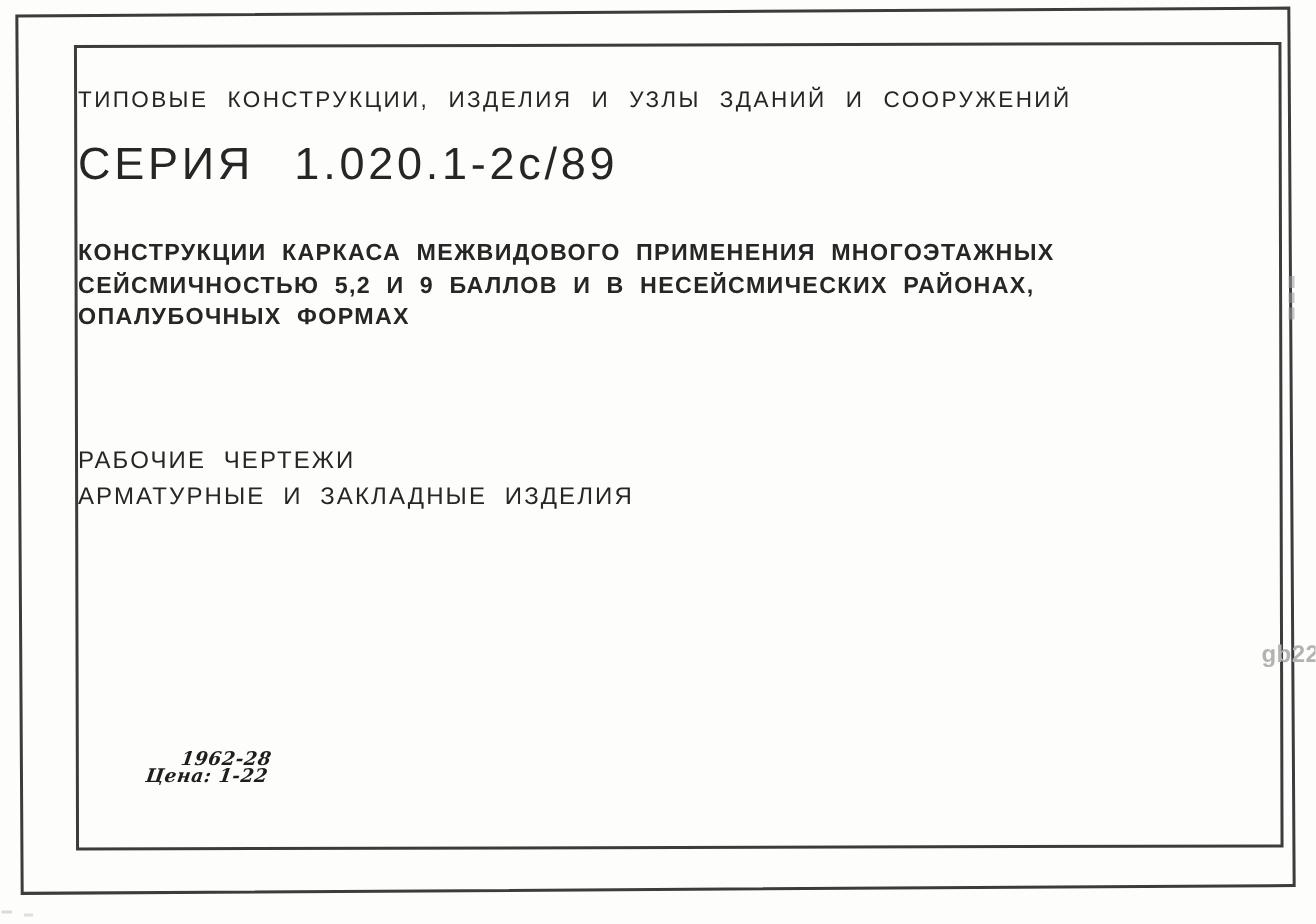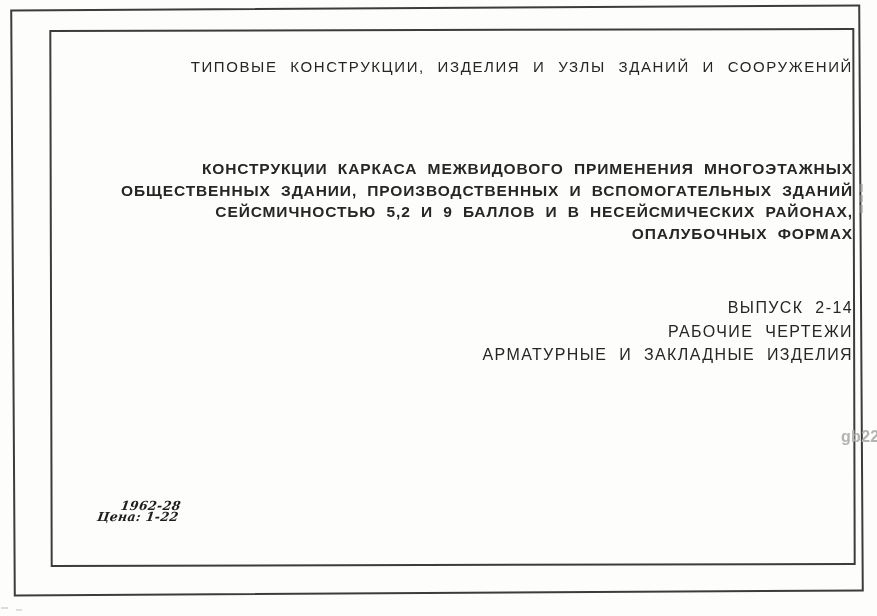--- a/index.html
+++ b/index.html
@@ -44,21 +44,21 @@
     left: 52px;
     top: 0;
     width: 801px;
     height: 616px;
     pointer-events: none;
   }
   .tblock {
     position: absolute;
     left: 0;
     width: 100%;
-    text-align: right;
+    text-align: left;
     white-space: nowrap;
   }
   .header-line {
     top: 58px;
     font-size: 15px;
     letter-spacing: 1.6px;
     word-spacing: 7px;
     font-weight: 500;
   }
   .series-title {
@@ -129,30 +129,29 @@
 </head>
 <body style="--paper: #fdfdfc; --ink: #262626; --frame: #3c3c3c; --watermark: #b3b3b3;">
 
 <div class="outer-frame"></div>
 <div class="inner-frame"></div>
 
 <div class="text-layer">
 
   <div class="tblock header-line">ТИПОВЫЕ КОНСТРУКЦИИ, ИЗДЕЛИЯ И УЗЛЫ ЗДАНИЙ И СООРУЖЕНИЙ</div>
 
+  <div class="tblock series-title">СЕРИЯ 1.020.1-2с/89</div>
 
   <div class="tblock description">
     <div>КОНСТРУКЦИИ КАРКАСА МЕЖВИДОВОГО ПРИМЕНЕНИЯ МНОГОЭТАЖНЫХ</div>
-    <div>ОБЩЕСТВЕННЫХ ЗДАНИИ, ПРОИЗВОДСТВЕННЫХ И ВСПОМОГАТЕЛЬНЫХ ЗДАНИЙ</div>
     <div>СЕЙСМИЧНОСТЬЮ 5,2 И 9 БАЛЛОВ И В НЕСЕЙСМИЧЕСКИХ РАЙОНАХ,</div>
     <div>ОПАЛУБОЧНЫХ ФОРМАХ</div>
   </div>
 
   <div class="tblock issue-block">
-    <div>ВЫПУСК 2-14</div>
     <div>РАБОЧИЕ ЧЕРТЕЖИ</div>
     <div>АРМАТУРНЫЕ И ЗАКЛАДНЫЕ ИЗДЕЛИЯ</div>
   </div>
 
 </div>
 
 <div class="price-note">
   <div class="code-line">1962-28</div>
   <div>Цена: 1-22</div>
 </div>

